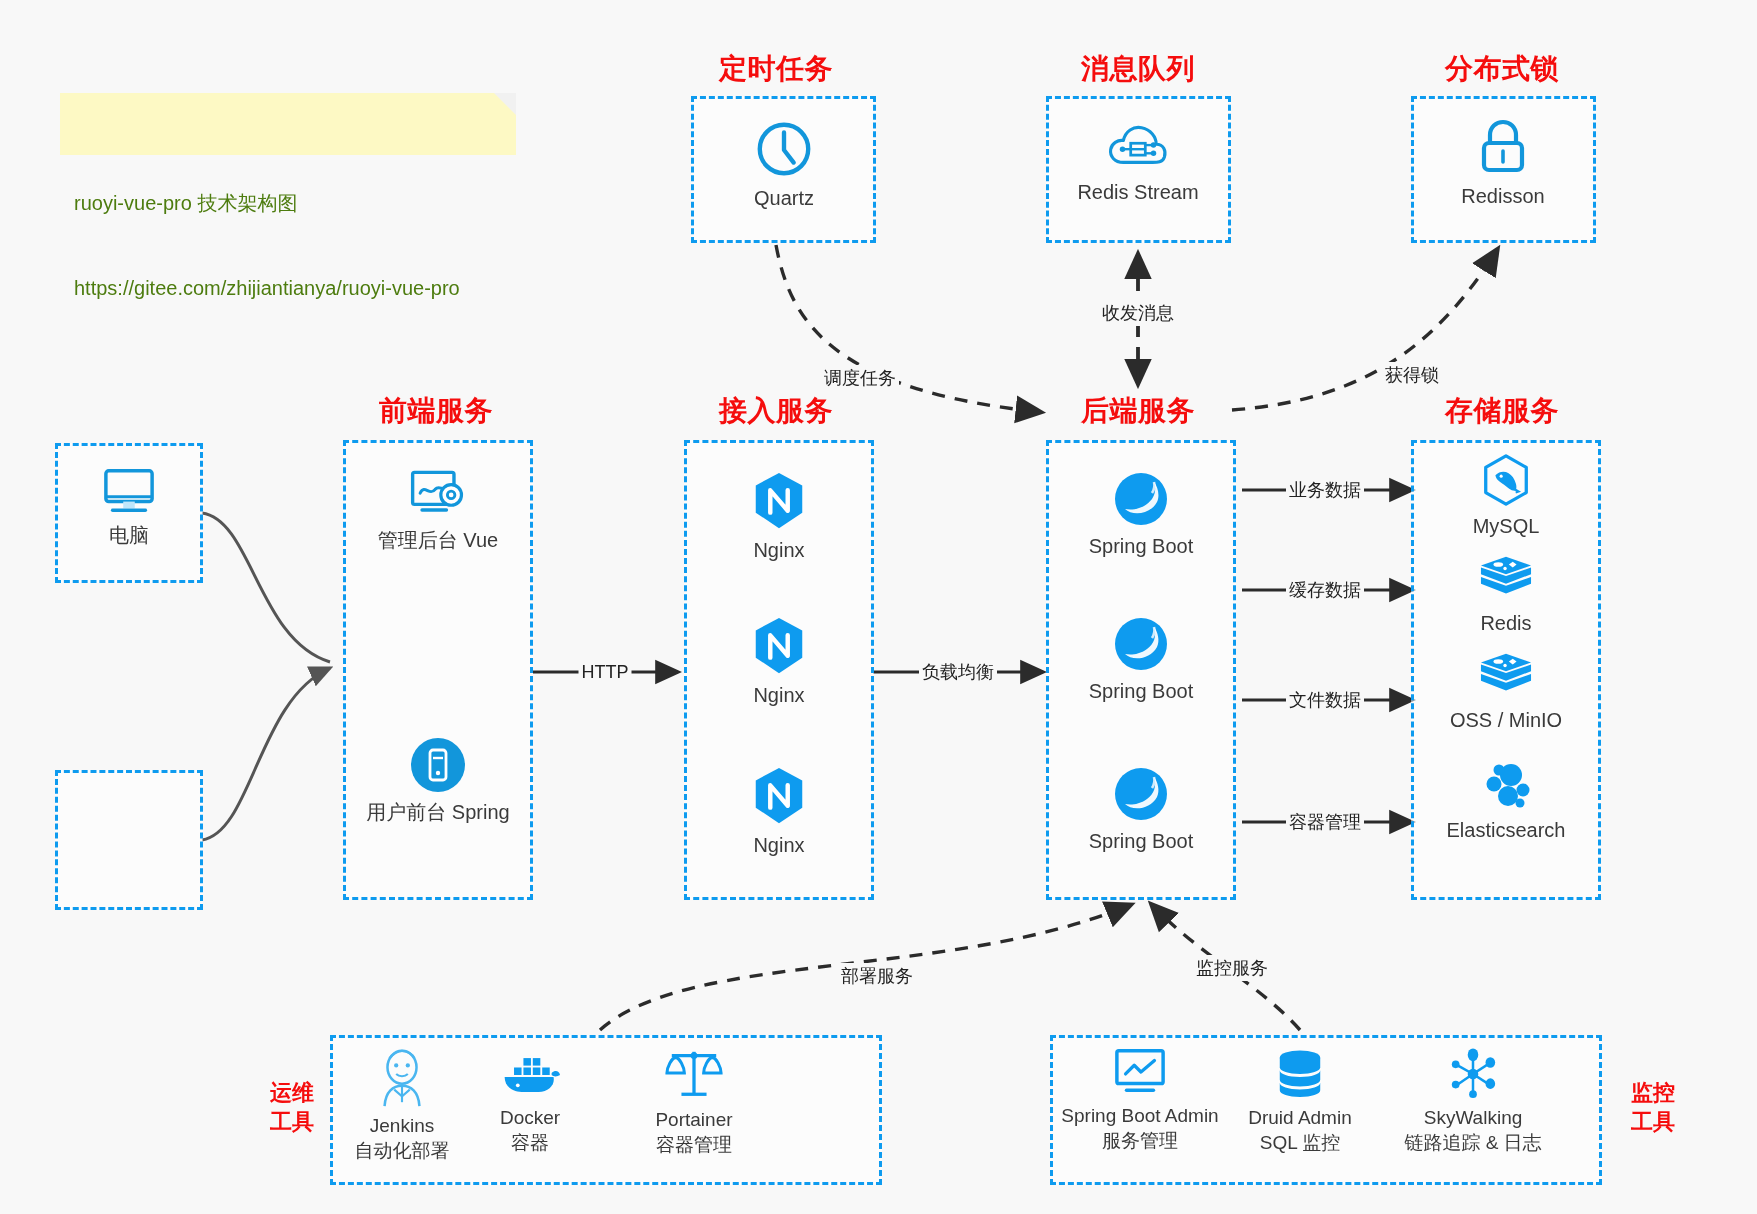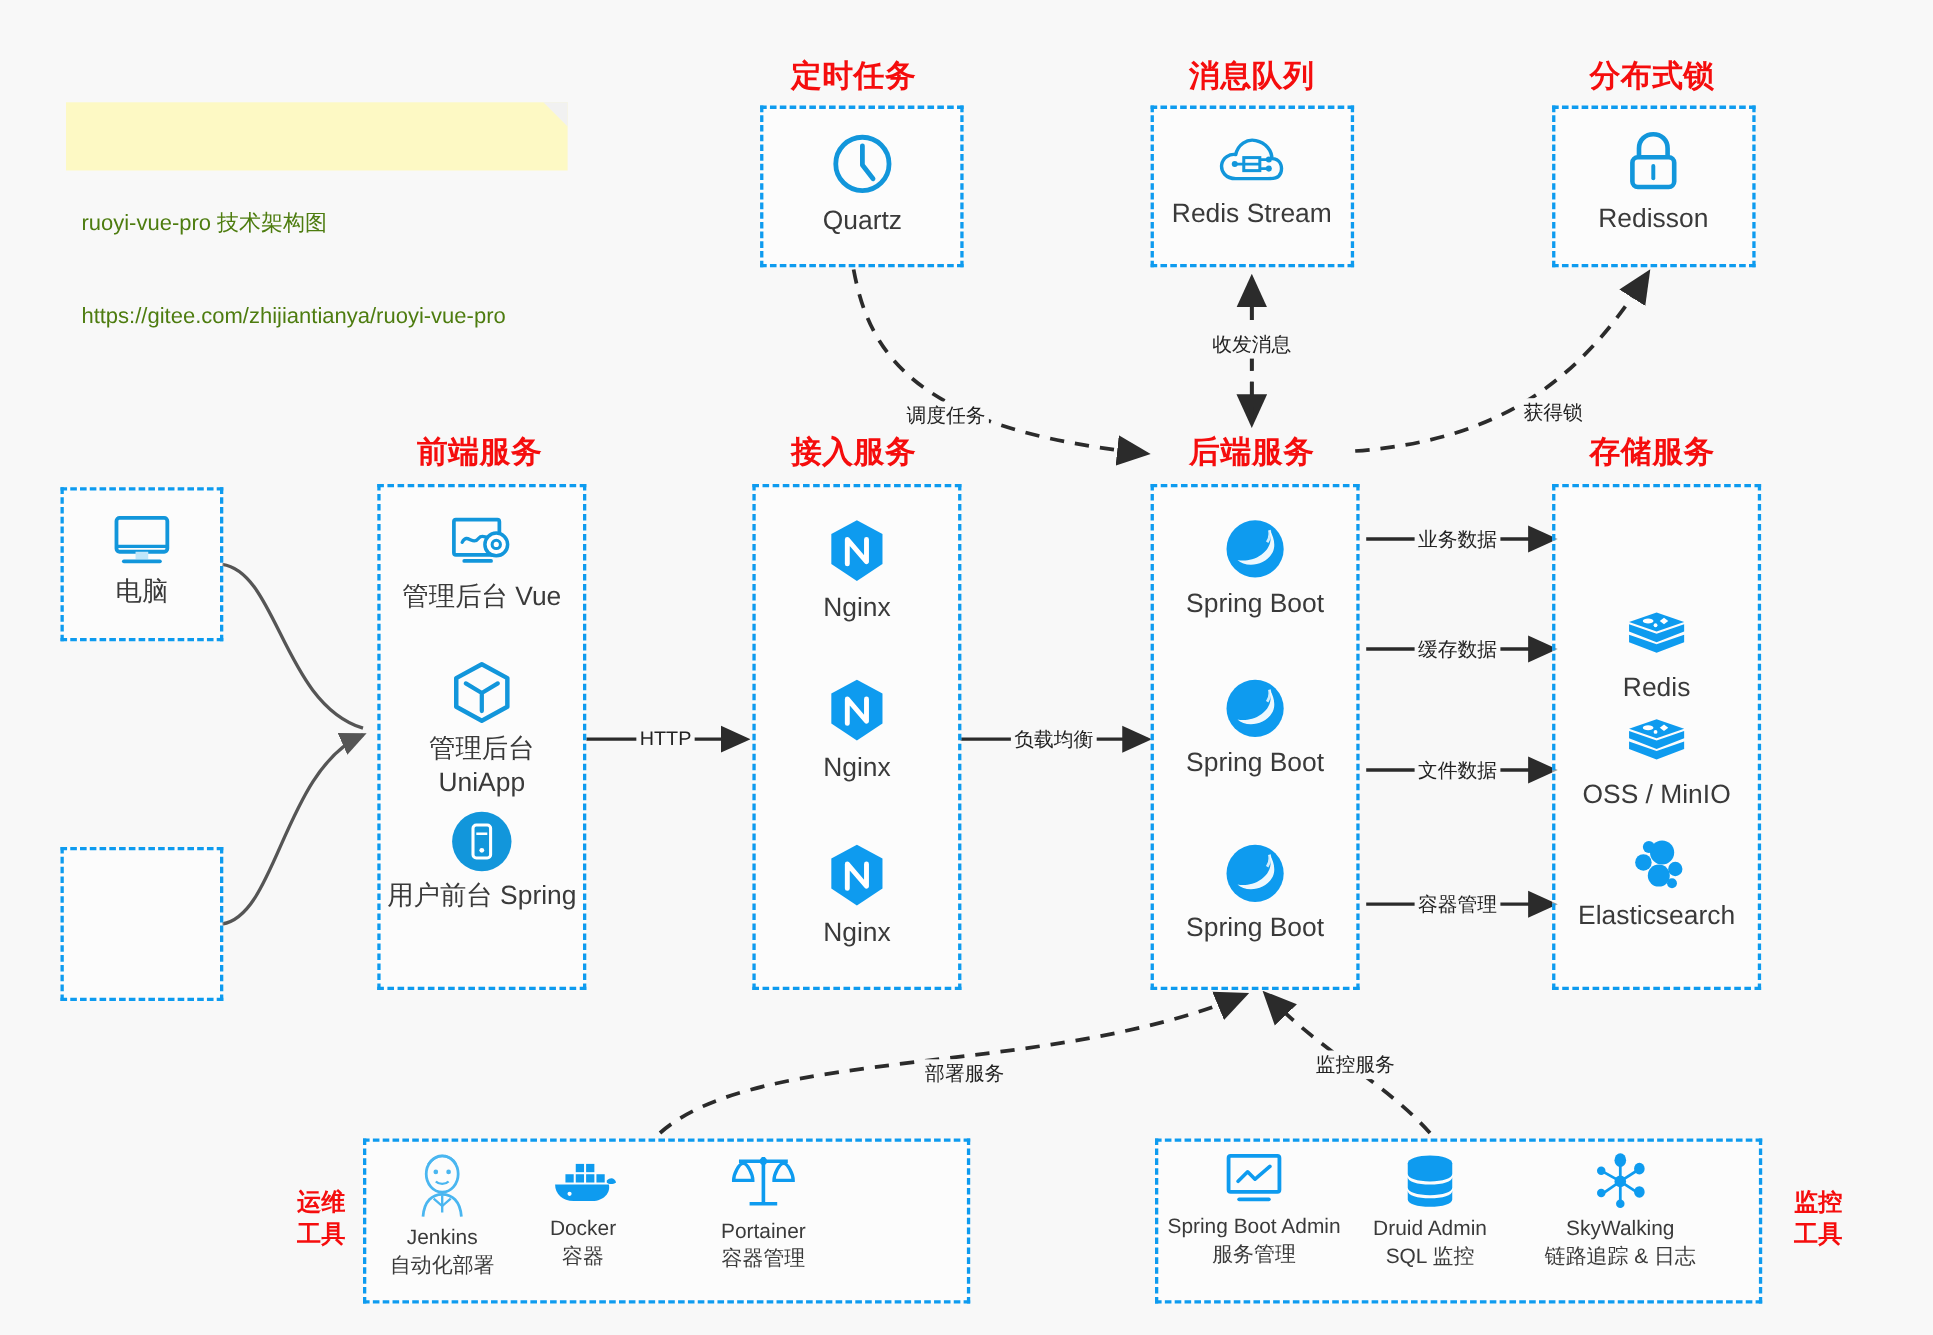--- a/index.html
+++ b/index.html
@@ -69,21 +69,21 @@
     position: absolute;
     text-align: center;
     width: 180px;
   }
   .node .ico {
     display: block;
     margin: 0 auto 6px auto;
     line-height: 0;
   }
   .node .cap {
-    font-size: 24px;
+    font-size: 20px;
     color: #3a3a3a;
     line-height: 1.28;
     white-space: pre-line;
   }
   .node .cap2 {
     font-size: 19px;
     color: #3a3a3a;
     line-height: 1.3;
   }
   
@@ -211,29 +211,20 @@
       <svg width="62" height="56" viewBox="0 0 66 58">
         <rect x="6" y="6" width="44" height="34" rx="2" fill="none" stroke="#1296db" stroke-width="3.6"></rect>
         <path d="M14 28 C19 18 24 32 30 24 C34 19 38 26 42 22" fill="none" stroke="#1296db" stroke-width="3.2" stroke-linecap="round"></path>
         <line x1="16" y1="46" x2="42" y2="46" stroke="#1296db" stroke-width="3.6" stroke-linecap="round"></line>
         <circle cx="47" cy="30" r="11" fill="#ffffff" stroke="#1296db" stroke-width="3.4"></circle>
         <circle cx="47" cy="30" r="4" fill="none" stroke="#1296db" stroke-width="3"></circle>
       </svg>
     </span>
     <div class="cap">管理后台 Vue</div>
   </div>
-  <div class="node" style="left:348px; top:600px; width:180px;">
-    <span class="ico">
-      <svg width="62" height="60" viewBox="0 0 62 62">
-        <path d="M31 4 L55 17 L55 44 L31 57 L7 44 L7 17 Z" fill="none" stroke="#1296db" stroke-width="4.2" stroke-linejoin="round"></path>
-        <path d="M31 31 L31 48 M31 31 L16 22 M31 31 L46 22" fill="none" stroke="#1296db" stroke-width="4" stroke-linecap="round"></path>
-      </svg>
-    </span>
-    <div class="cap">管理后台 UniApp</div>
-  </div>
   <div class="node" style="left:348px; top:736px; width:180px;">
     <span class="ico">
       <svg width="58" height="58" viewBox="0 0 58 58">
         <circle cx="29" cy="29" r="27" fill="#1296db"></circle>
         <rect x="21" y="14" width="16" height="30" rx="3" fill="none" stroke="#ffffff" stroke-width="2.8"></rect>
         <line x1="24" y1="22" x2="34" y2="22" stroke="#ffffff" stroke-width="2.4"></line>
         <circle cx="29" cy="37" r="2.2" fill="#ffffff"></circle>
       </svg>
     </span>
     <div class="cap">用户前台 Spring</div>
@@ -297,20 +288,31 @@
         <circle cx="29" cy="29" r="26" fill="#0e9bef"></circle>
         <path d="M13 39 C20 46 38 45 45 32 C48 26 46 17 42 12 C45 21 42 29 35 34 C27 40 18 40 13 39 Z" fill="#ffffff" opacity="0.93"></path>
         <path d="M42 12 C43 16 42 20 40 23" fill="none" stroke="#ffffff" stroke-width="2.6" opacity="0.8"></path>
       </svg>
     </span>
     <div class="cap">Spring Boot</div>
   </div>
 
   <div class="sechead" style="left:1402px; top:392px; width:200px;">存储服务</div>
   <div class="dbox" style="left:1411px; top:440px; width:190px; height:460px;"></div>
+  <div class="node" style="left:1413px; top:452px; width:186px;">
+    <span class="ico">
+      <svg width="56" height="56" viewBox="0 0 58 58">
+        <path d="M29 4 L50 16 L50 42 L29 54 L8 42 L8 16 Z" fill="none" stroke="#0e9bef" stroke-width="3.4" stroke-linejoin="round"></path>
+        <path d="M18 24 C24 18 32 20 36 26 C39 31 41 36 39 40 C35 41 31 37 27 34 C23 31 19 29 18 24 Z" fill="#0e9bef"></path>
+        <circle cx="24" cy="25" r="1.6" fill="#ffffff"></circle>
+        <path d="M37 38 L42 41 L39 42" fill="none" stroke="#0e9bef" stroke-width="2.2"></path>
+      </svg>
+    </span>
+    <div class="cap">MySQL</div>
+  </div>
   <div class="node" style="left:1413px; top:553px; width:186px;">
     <span class="ico">
       <svg width="58" height="52" viewBox="0 0 60 54">
         <path d="M30 34 L56 25 L56 32 L30 42 L4 32 L4 25 Z" fill="#0e9bef"></path>
         <path d="M30 24 L56 15 L56 22 L30 32 L4 22 L4 15 Z" fill="#0e9bef"></path>
         <path d="M30 4 L56 13 L30 22 L4 13 Z" fill="#0e9bef"></path>
         <ellipse cx="22" cy="12" rx="5" ry="2.4" fill="#ffffff"></ellipse>
         <path d="M37 9 L41 12 L37 15 L33 12 Z" fill="#ffffff"></path>
         <circle cx="29" cy="16" r="1.8" fill="#ffffff"></circle>
       </svg>

